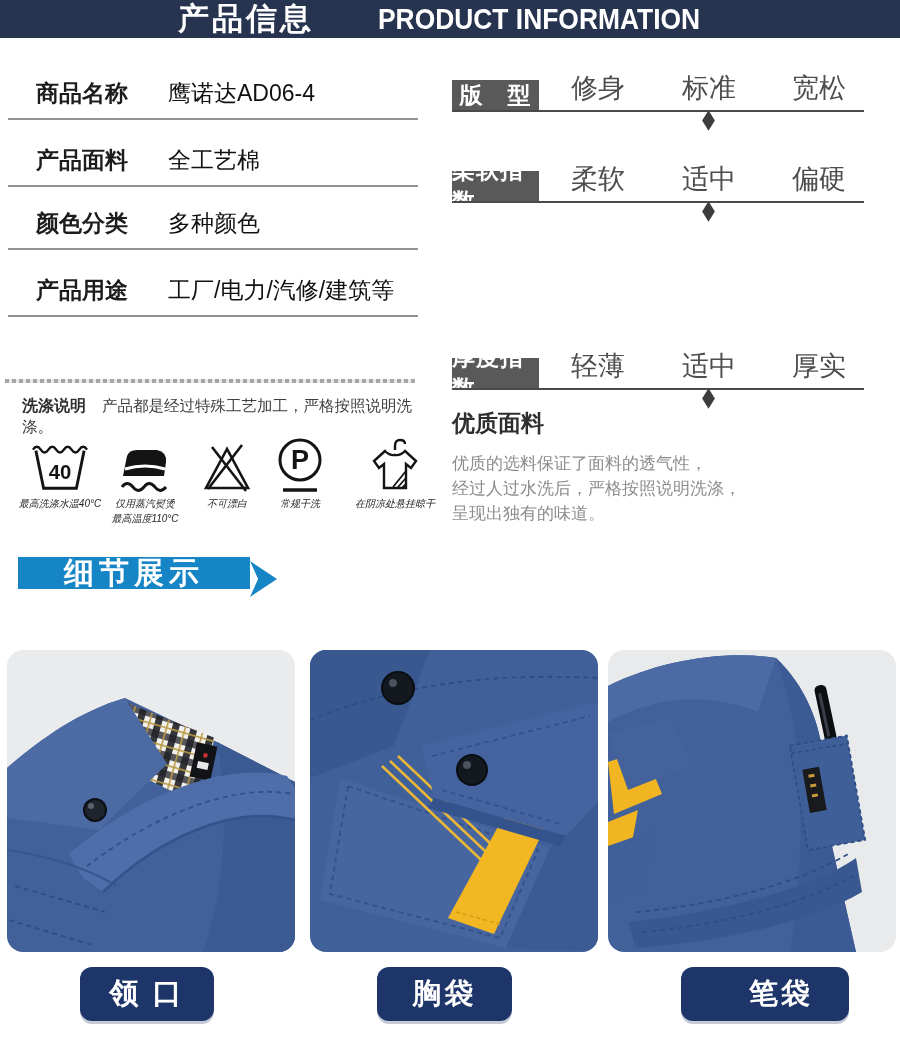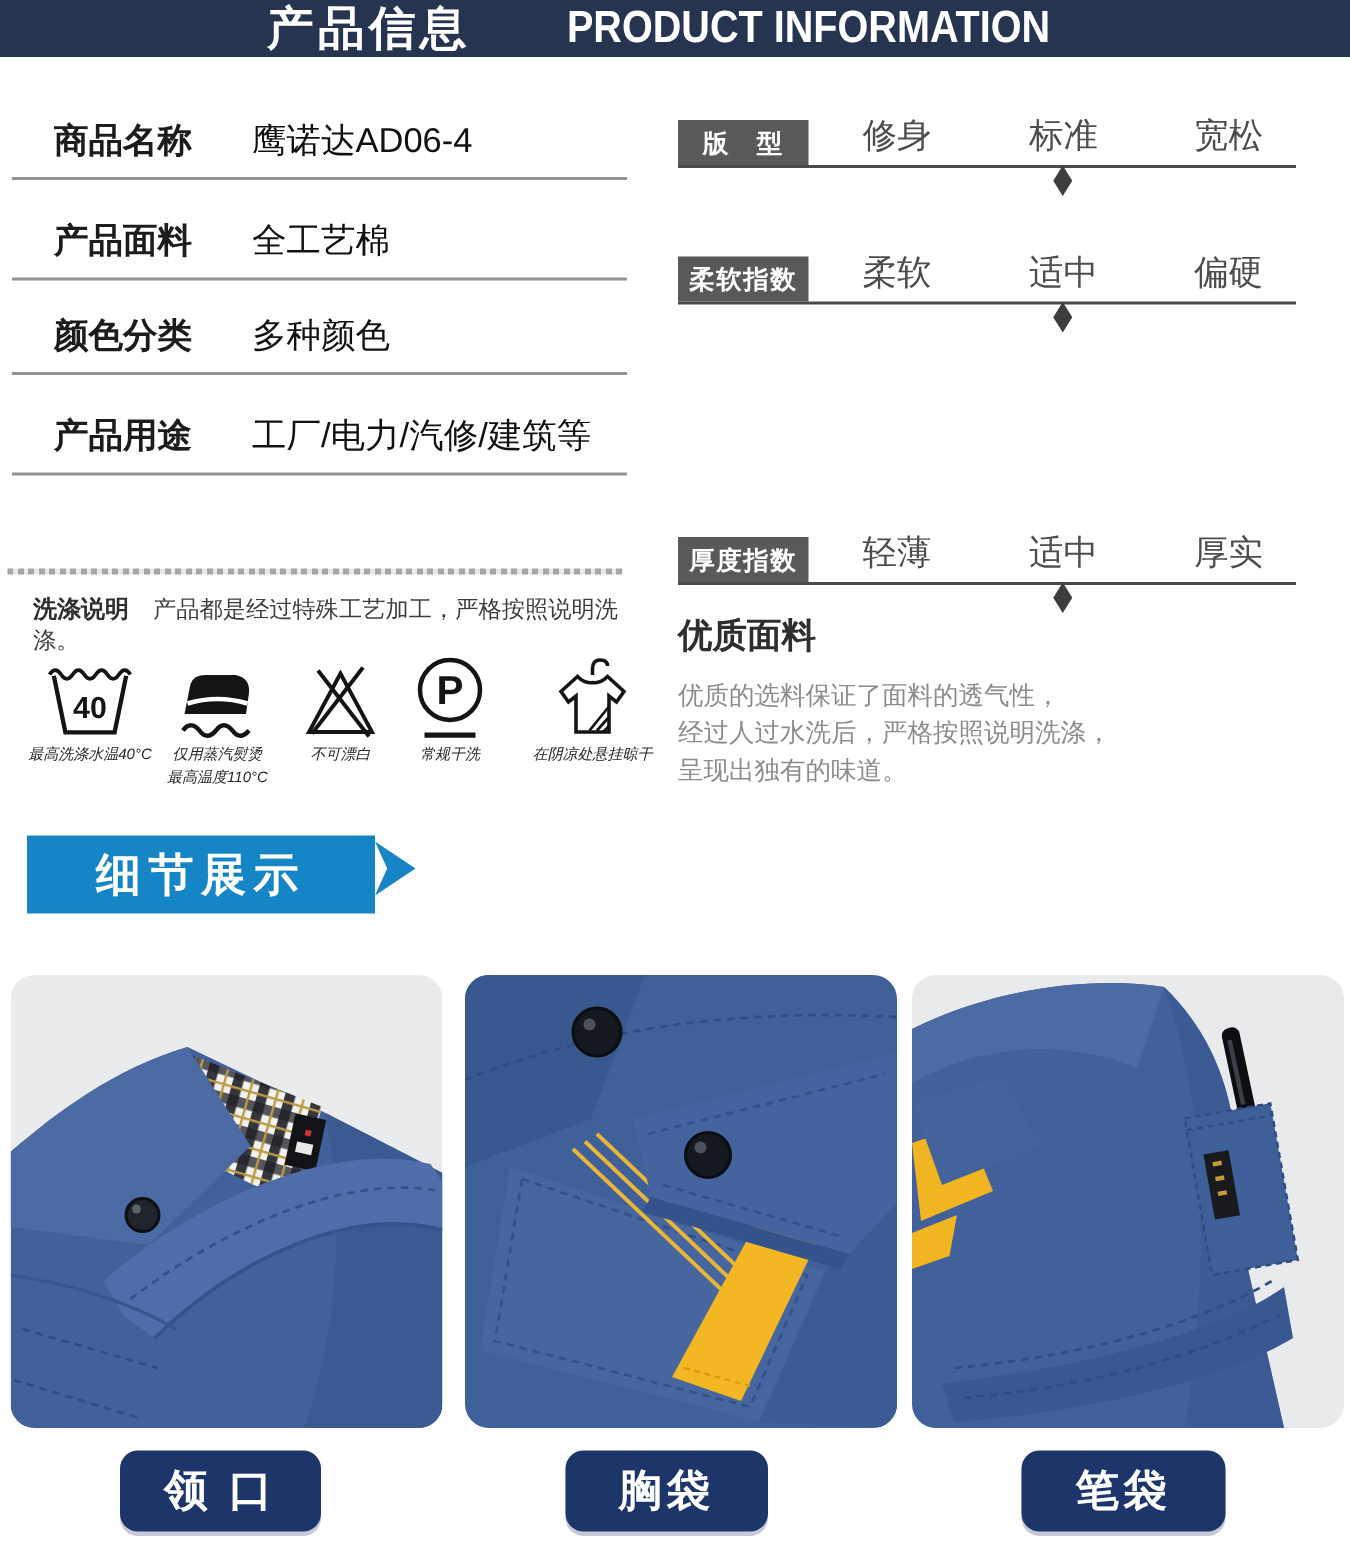--- a/index.html
+++ b/index.html
@@ -21,23 +21,23 @@
   .attr-row.r3{top:197px;height:58px;}
   .attr-label{position:absolute;left:28px;bottom:9px;font-size:23px;font-weight:bold;color:#1c1c1c;}
   .attr-value{position:absolute;left:160px;bottom:9px;font-size:23px;color:#111;}
 
   
   .inds{position:absolute;left:452px;top:60px;width:426px;height:345px;}
   .ind-row{position:absolute;left:0;width:426px;height:32px;}
   .ind-row.i0{top:20px;} .ind-row.i1{top:111px;} .ind-row.i2{top:204px;} .ind-row.i3{top:298px;}
   .ind-line{position:absolute;left:0;bottom:0;width:412px;height:2px;background:#4a4a4a;}
   .ind-label{position:absolute;left:0;bottom:2px;width:87px;height:30px;background:#595959;
-             color:#fff;font-size:17px;font-weight:bold;display:flex;align-items:center;
+             color:#fff;font-size:23px;font-weight:bold;display:flex;align-items:center;
              justify-content:center;letter-spacing:1px;}
-  .opt{position:absolute;bottom:6px;width:110px;text-align:center;font-size:23px;color:#4d4d4d;}
+  .opt{position:absolute;bottom:6px;width:110px;text-align:center;font-size:27px;color:#4d4d4d;}
   .opt.o0{left:91px;} .opt.o1{left:202px;} .opt.o2{left:312px;}
   .ind-marker{position:absolute;bottom:-13px;width:9px;height:9px;background:#3d3d3d;
               transform:scaleY(1.6) rotate(45deg);}
 
   
   .fabric{position:absolute;left:452px;top:408px;width:430px;}
   .fabric-title{font-size:23px;font-weight:bold;color:#2e2e2e;margin:0 0 12px 0;}
   .fabric-line{font-size:17px;color:#8c8c8c;line-height:25px;}
 
   
@@ -47,36 +47,36 @@
   .wash-label{font-size:16px;font-weight:bold;color:#2f2f2f;margin-right:16px;}
   .wash-note{font-size:15.5px;color:#3e3e3e;}
   .wash-icons{position:absolute;left:0;top:436px;width:445px;height:92px;}
   .wslot{position:absolute;top:0;display:flex;flex-direction:column;align-items:center;}
   .ws1{left:18px;width:84px;} .ws2{left:103px;width:84px;} .ws3{left:187px;width:80px;}
   .ws4{left:262px;width:76px;} .ws5{left:348px;width:94px;}
   .icon-zone{height:58px;display:flex;align-items:flex-end;}
   .wcap{font-size:10px;line-height:11px;color:#262626;margin-top:4px;text-align:center;white-space:nowrap;font-style:italic;}
 
   
-  .banner{position:absolute;left:18px;top:557px;width:232px;height:52px;background:#1585c5;
+  .banner{position:absolute;left:18px;top:557px;width:232px;height:32px;background:#1585c5;
           display:flex;align-items:center;justify-content:center;}
   .banner-text{color:#fff;font-size:30px;font-weight:bold;letter-spacing:5px;}
   .banner-dart{position:absolute;right:-27px;top:4px;width:27px;height:36px;background:#1585c5;
                clip-path:polygon(0 0,100% 50%,0 100%,30% 50%);}
 
   
   .photo{position:absolute;top:650px;width:288px;height:302px;border-radius:16px;overflow:hidden;}
   .photo svg{display:block;}
   .p1{left:7px;} .p2{left:310px;} .p3{left:608px;}
 
   
   .tag{position:absolute;top:967px;height:54px;background:#1d3569;border-radius:12px;
        display:flex;align-items:center;justify-content:center;color:#fff;font-size:29px;
        font-weight:bold;letter-spacing:3px;box-shadow:0 3px 0 rgba(25,45,90,.25);}
-  .t1{left:80px;width:134px;} .t2{left:377px;width:135px;} .t3{left:681px;width:136px;}
+  .t1{left:80px;width:134px;} .t2{left:377px;width:135px;} .t3{left:681px;width:136px;padding-left:32px;}
 </style>
 </head>
 <body>
 
 <div class="page">
 
   <div class="hdr">
     <span class="hdr-cn">产品信息</span>
     <span class="hdr-en">PRODUCT INFORMATION</span>
   </div>

